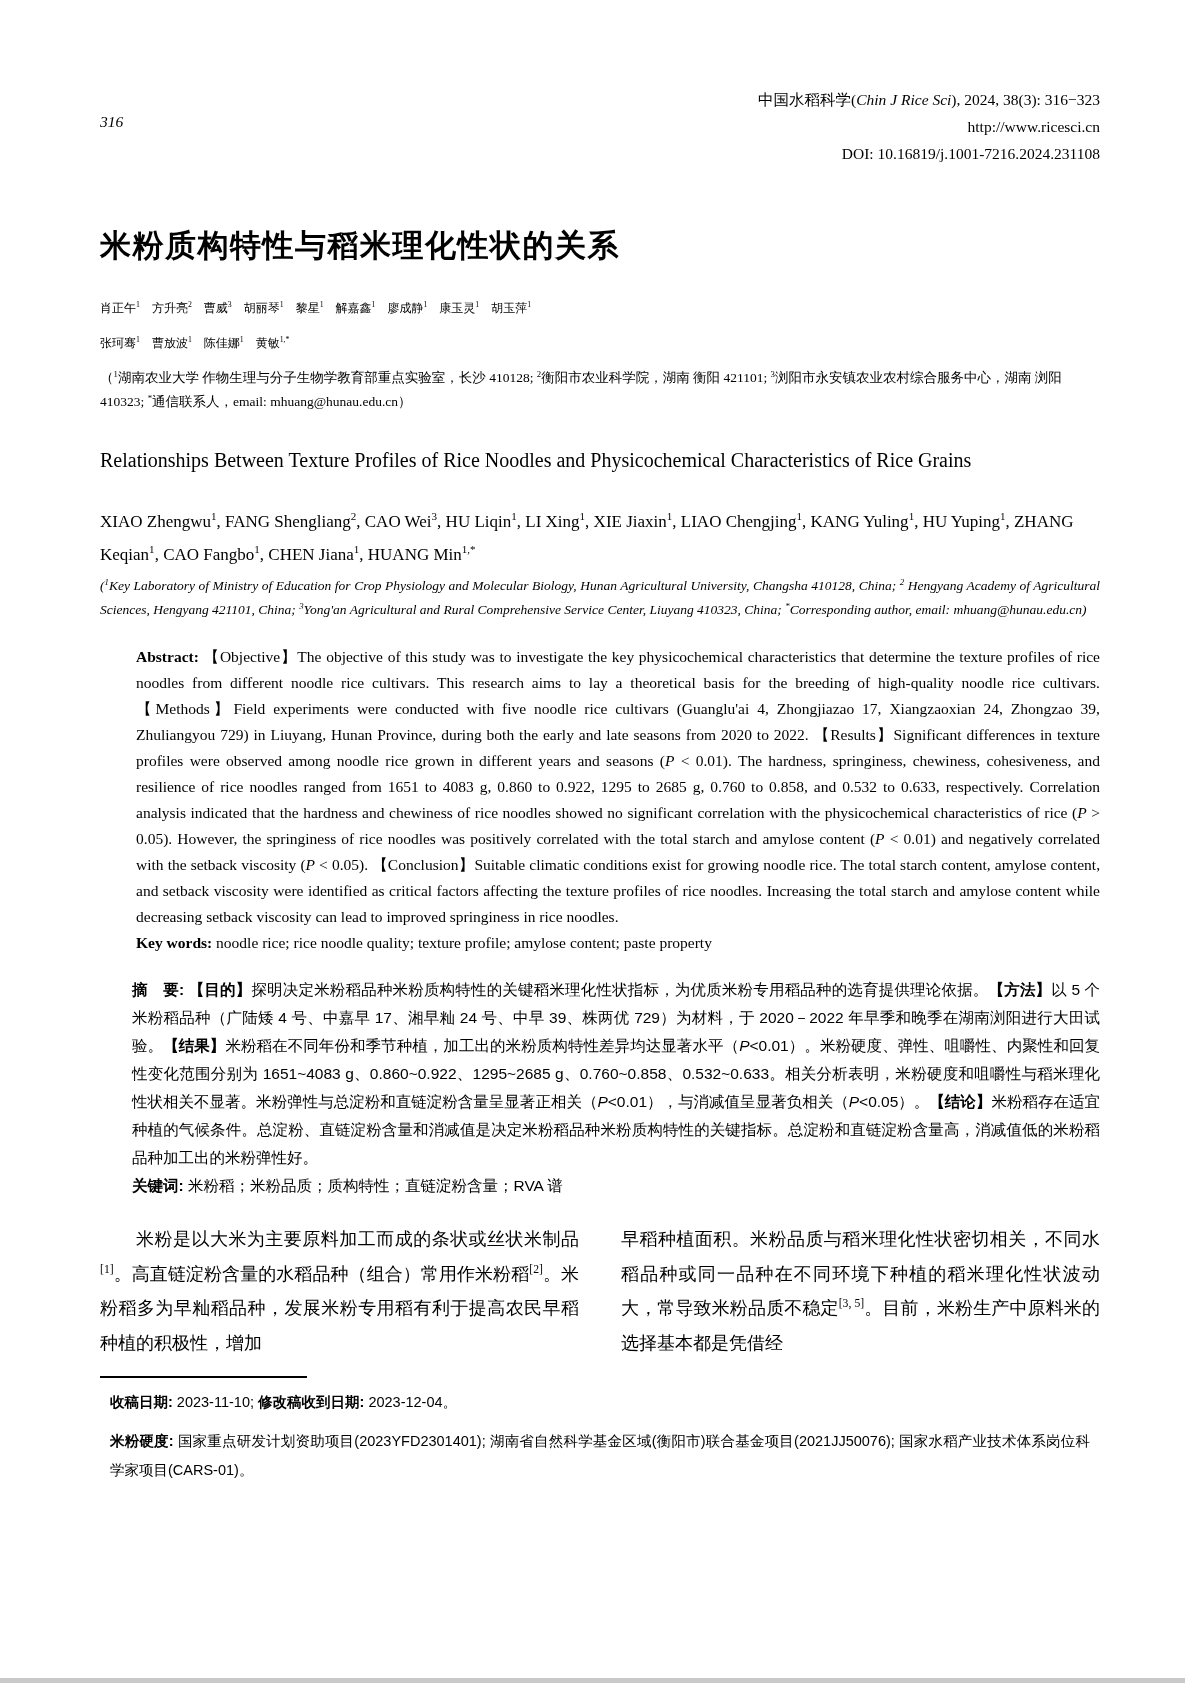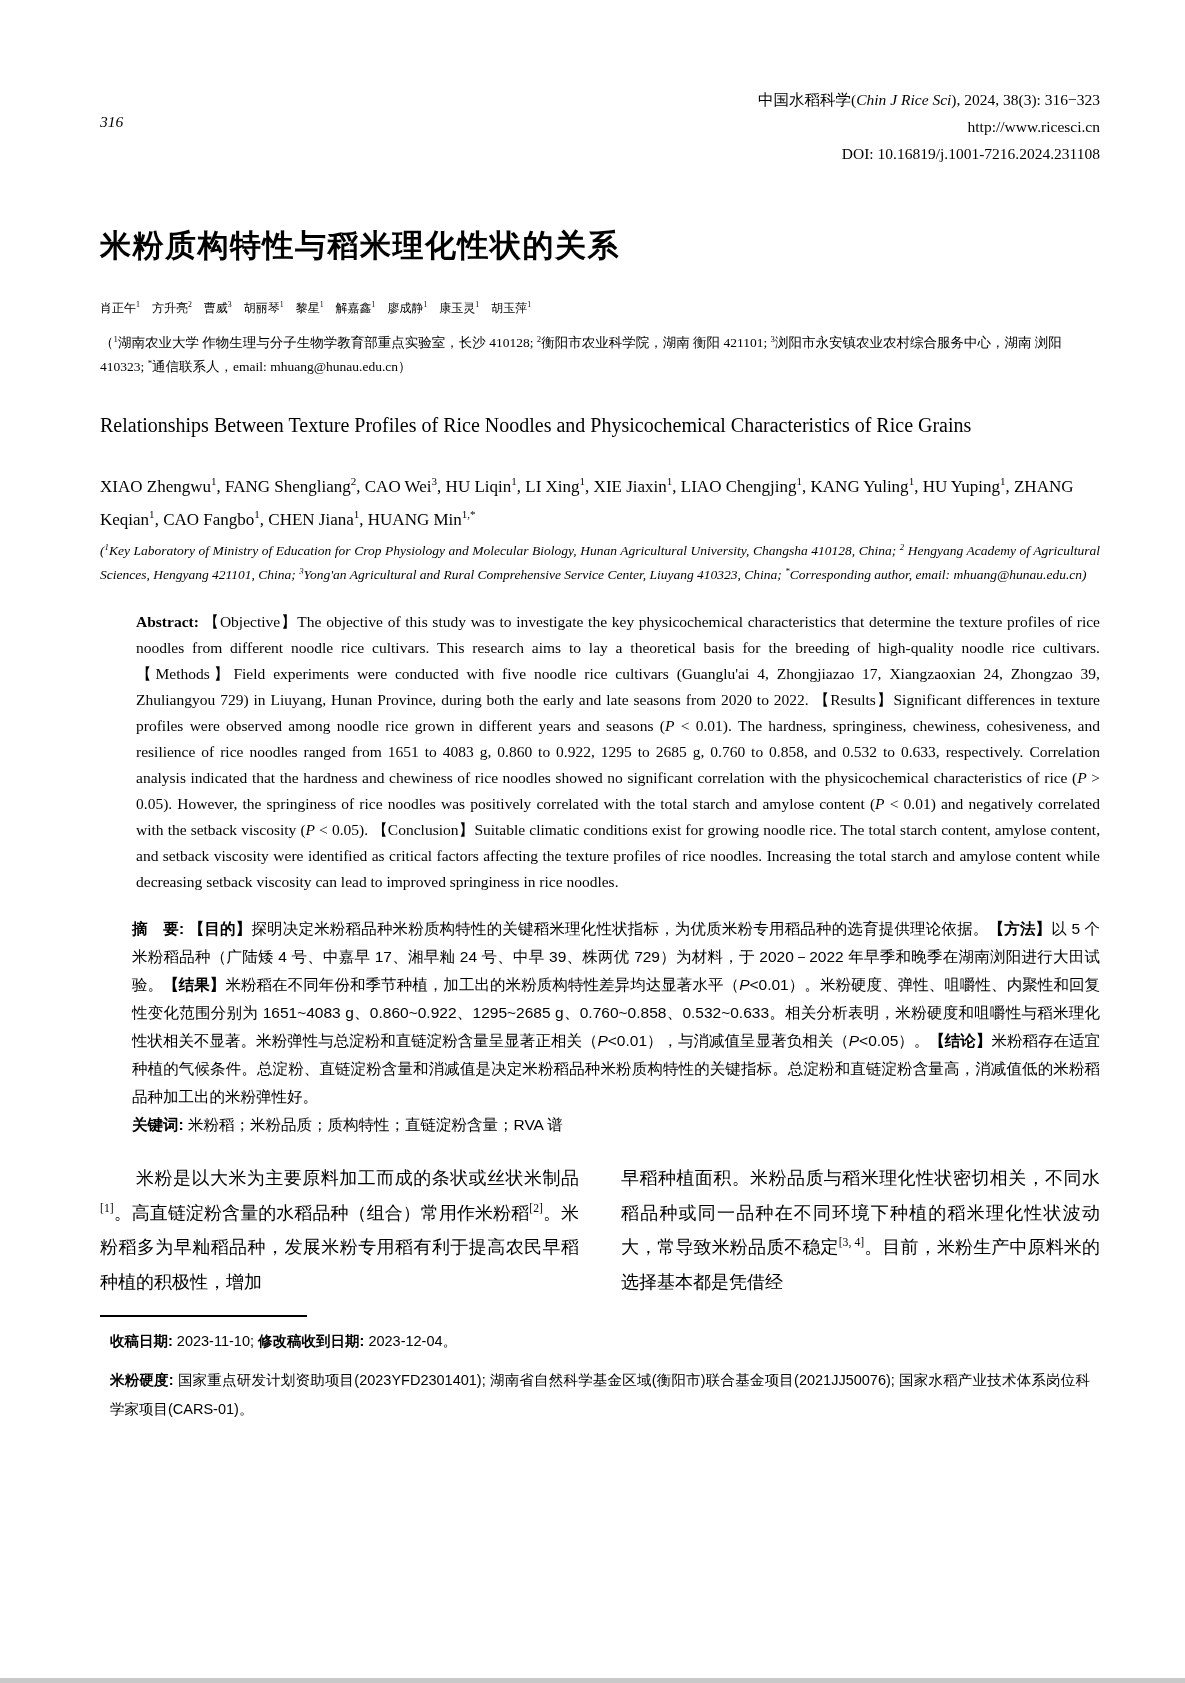--- a/index.html
+++ b/index.html
@@ -64,45 +64,47 @@
       <div><span>中国水稻科学(</span><span style="font-style: italic; text-align: right;">Chin J Rice Sci</span><span>), 2024, 38(3): 316−323</span></div>
       <div>http://www.ricesci.cn</div>
       <div>DOI: 10.16819/j.1001-7216.2024.231108</div>
     </div>
   </div>
 
   <h1 class="title-cn" style="margin:58px 0 0 0;">米粉质构特性与稻米理化性状的关系</h1>
 
   <div class="authors-cn">
     <div><span>肖正午</span><sup>1</sup><span>　方升亮</span><sup>2</sup><span>　曹威</span><sup>3</sup><span>　胡丽琴</span><sup>1</sup><span>　黎星</span><sup>1</sup><span>　解嘉鑫</span><sup>1</sup><span>　廖成静</span><sup>1</sup><span>　康玉灵</span><sup>1</sup><span>　胡玉萍</span><sup>1</sup></div>
+    <div><span>张珂骞</span><sup>1</sup><span>　曹放波</span><sup>1</sup><span>　陈佳娜</span><sup>1</sup><span>　黄敏</span><sup>1,*</sup></div>
   </div>
 
   <div class="affil-cn"><span>（</span><sup>1</sup><span>湖南农业大学 作物生理与分子生物学教育部重点实验室，长沙 410128; </span><sup>2</sup><span>衡阳市农业科学院，湖南 衡阳 421101; </span><sup>3</sup><span>浏阳市永安镇农业农村综合服务中心，湖南 浏阳 410323; </span><sup>*</sup><span>通信联系人，email: mhuang@hunau.edu.cn）</span></div>
 
   <h2 class="title-en" style="margin:30px 0 0 0;">Relationships Between Texture Profiles of Rice Noodles and Physicochemical Characteristics of Rice Grains</h2>
 
   <div class="authors-en"><span>XIAO Zhengwu</span><sup>1</sup><span>, FANG Shengliang</span><sup>2</sup><span>, CAO Wei</span><sup>3</sup><span>, HU Liqin</span><sup>1</sup><span>, LI Xing</span><sup>1</sup><span>, XIE Jiaxin</span><sup>1</sup><span>, LIAO Chengjing</span><sup>1</sup><span>, KANG Yuling</span><sup>1</sup><span>, HU Yuping</span><sup>1</sup><span>, ZHANG Keqian</span><sup>1</sup><span>, CAO Fangbo</span><sup>1</sup><span>, CHEN Jiana</span><sup>1</sup><span>, HUANG Min</span><sup>1,*</sup></div>
 
   <div class="affil-en"><span>(</span><sup>1</sup><span>Key Laboratory of Ministry of Education for Crop Physiology and Molecular Biology, Hunan Agricultural University, Changsha 410128, China; </span><sup>2</sup><span> Hengyang Academy of Agricultural Sciences, Hengyang 421101, China; </span><sup>3</sup><span>Yong'an Agricultural and Rural Comprehensive Service Center, Liuyang 410323, China; </span><sup>*</sup><span>Corresponding author, email: mhuang@hunau.edu.cn)</span></div>
 
   <div class="abs-en">
     <p><span style="font-weight: bold;">Abstract: </span><span>【Objective】The objective of this study was to investigate the key physicochemical characteristics that determine the texture profiles of rice noodles from different noodle rice cultivars. This research aims to lay a theoretical basis for the breeding of high-quality noodle rice cultivars.【Methods】Field experiments were conducted with five noodle rice cultivars (Guanglu'ai 4, Zhongjiazao 17, Xiangzaoxian 24, Zhongzao 39, Zhuliangyou 729) in Liuyang, Hunan Province, during both the early and late seasons from 2020 to 2022. 【Results】Significant differences in texture profiles were observed among noodle rice grown in different years and seasons (</span><span style="font-style: italic;">P</span><span> &lt; 0.01). The hardness, springiness, chewiness, cohesiveness, and resilience of rice noodles ranged from 1651 to 4083 g, 0.860 to 0.922, 1295 to 2685 g, 0.760 to 0.858, and 0.532 to 0.633, respectively. Correlation analysis indicated that the hardness and chewiness of rice noodles showed no significant correlation with the physicochemical characteristics of rice (</span><span style="font-style: italic;">P</span><span> &gt; 0.05). However, the springiness of rice noodles was positively correlated with the total starch and amylose content (</span><span style="font-style: italic;">P</span><span> &lt; 0.01) and negatively correlated with the setback viscosity (</span><span style="font-style: italic;">P</span><span> &lt; 0.05). 【Conclusion】Suitable climatic conditions exist for growing noodle rice. The total starch content, amylose content, and setback viscosity were identified as critical factors affecting the texture profiles of rice noodles. Increasing the total starch and amylose content while decreasing setback viscosity can lead to improved springiness in rice noodles.</span></p>
   </div>
+  <div class="kw-en"><span style="font-weight: bold;">Key words: </span><span>noodle rice; rice noodle quality; texture profile; amylose content; paste property</span></div>
 
   <div class="abs-cn">
     <p><span style="font-weight: bold;">摘　要: </span><span style="font-weight: bold;">【目的】</span><span>探明决定米粉稻品种米粉质构特性的关键稻米理化性状指标，为优质米粉专用稻品种的选育提供理论依据。</span><span style="font-weight: bold;">【方法】</span><span>以 5 个米粉稻品种（广陆矮 4 号、中嘉早 17、湘早籼 24 号、中早 39、株两优 729）为材料，于 2020－2022 年早季和晚季在湖南浏阳进行大田试验。</span><span style="font-weight: bold;">【结果】</span><span>米粉稻在不同年份和季节种植，加工出的米粉质构特性差异均达显著水平（</span><span style="font-style: italic;">P</span><span>&lt;0.01）。米粉硬度、弹性、咀嚼性、内聚性和回复性变化范围分别为 1651~4083 g、0.860~0.922、1295~2685 g、0.760~0.858、0.532~0.633。相关分析表明，米粉硬度和咀嚼性与稻米理化性状相关不显著。米粉弹性与总淀粉和直链淀粉含量呈显著正相关（</span><span style="font-style: italic;">P</span><span>&lt;0.01），与消减值呈显著负相关（</span><span style="font-style: italic;">P</span><span>&lt;0.05）。</span><span style="font-weight: bold;">【结论】</span><span>米粉稻存在适宜种植的气候条件。总淀粉、直链淀粉含量和消减值是决定米粉稻品种米粉质构特性的关键指标。总淀粉和直链淀粉含量高，消减值低的米粉稻品种加工出的米粉弹性好。</span></p>
   </div>
   <div class="kw-cn"><span style="font-weight: bold;">关键词: </span><span>米粉稻；米粉品质；质构特性；直链淀粉含量；RVA 谱</span></div>
 
   <div class="columns">
     <div class="col">
       <p class="indent"><span>米粉是以大米为主要原料加工而成的条状或丝状米制品</span><sup>[1]</sup><span>。高直链淀粉含量的水稻品种（组合）常用作米粉稻</span><sup>[2]</sup><span>。米粉稻多为早籼稻品种，发展米粉专用稻有利于提高农民早稻种植的积极性，增加</span></p>
     </div>
     <div class="col">
-      <p><span>早稻种植面积。米粉品质与稻米理化性状密切相关，不同水稻品种或同一品种在不同环境下种植的稻米理化性状波动大，常导致米粉品质不稳定</span><sup>[3, 4]</sup><span>。目前，米粉生产中原料米的选择基本都是凭借经</span></p>
+      <p><span>早稻种植面积。米粉品质与稻米理化性状密切相关，不同水稻品种或同一品种在不同环境下种植的稻米理化性状波动大，常导致米粉品质不稳定</span><sup>[3, 5]</sup><span>。目前，米粉生产中原料米的选择基本都是凭借经</span></p>
     </div>
   </div>
 
   <hr class="foot-sep">
 
   <div class="footnote">
     <p><span style="font-weight: bold;">收稿日期: </span><span>2023-11-10; </span><span style="font-weight: bold;">修改稿收到日期: </span><span>2023-12-04。</span></p>
     <p><span style="font-weight: bold;">米粉硬度: </span><span>国家重点研发计划资助项目(2023YFD2301401); 湖南省自然科学基金区域(衡阳市)联合基金项目(2021JJ50076); 国家水稻产业技术体系岗位科学家项目(CARS-01)。</span></p>
   </div>
 

